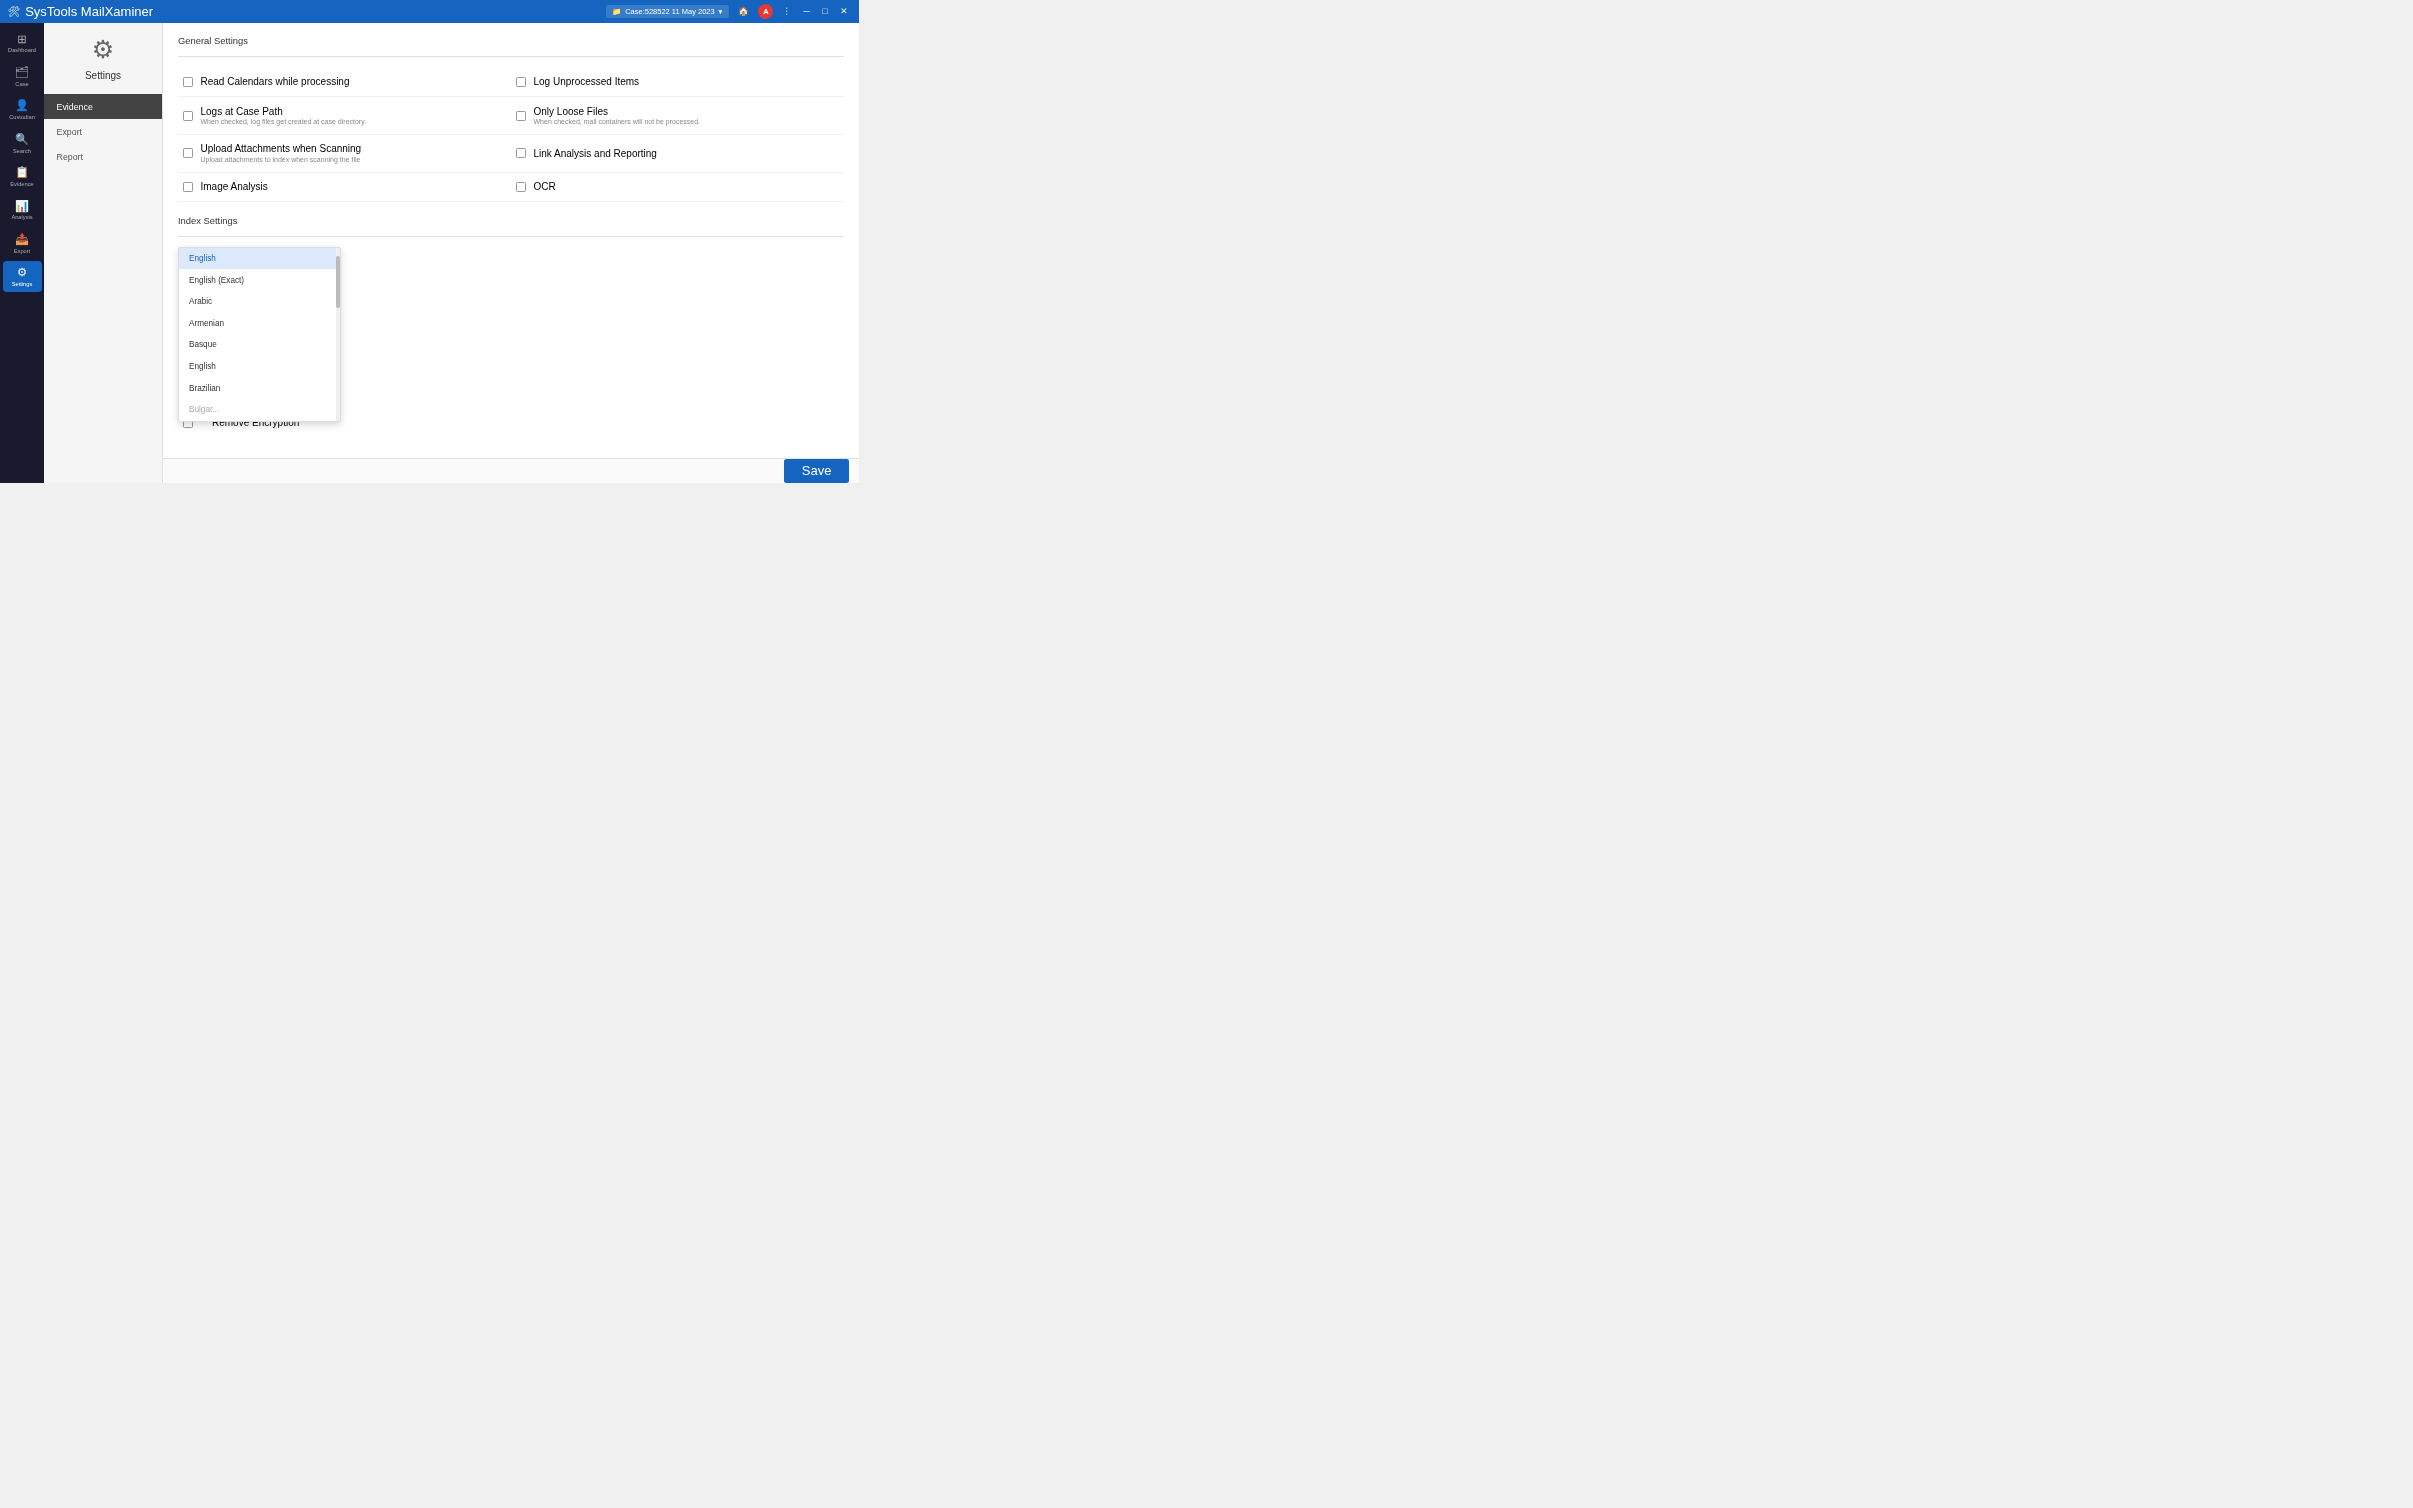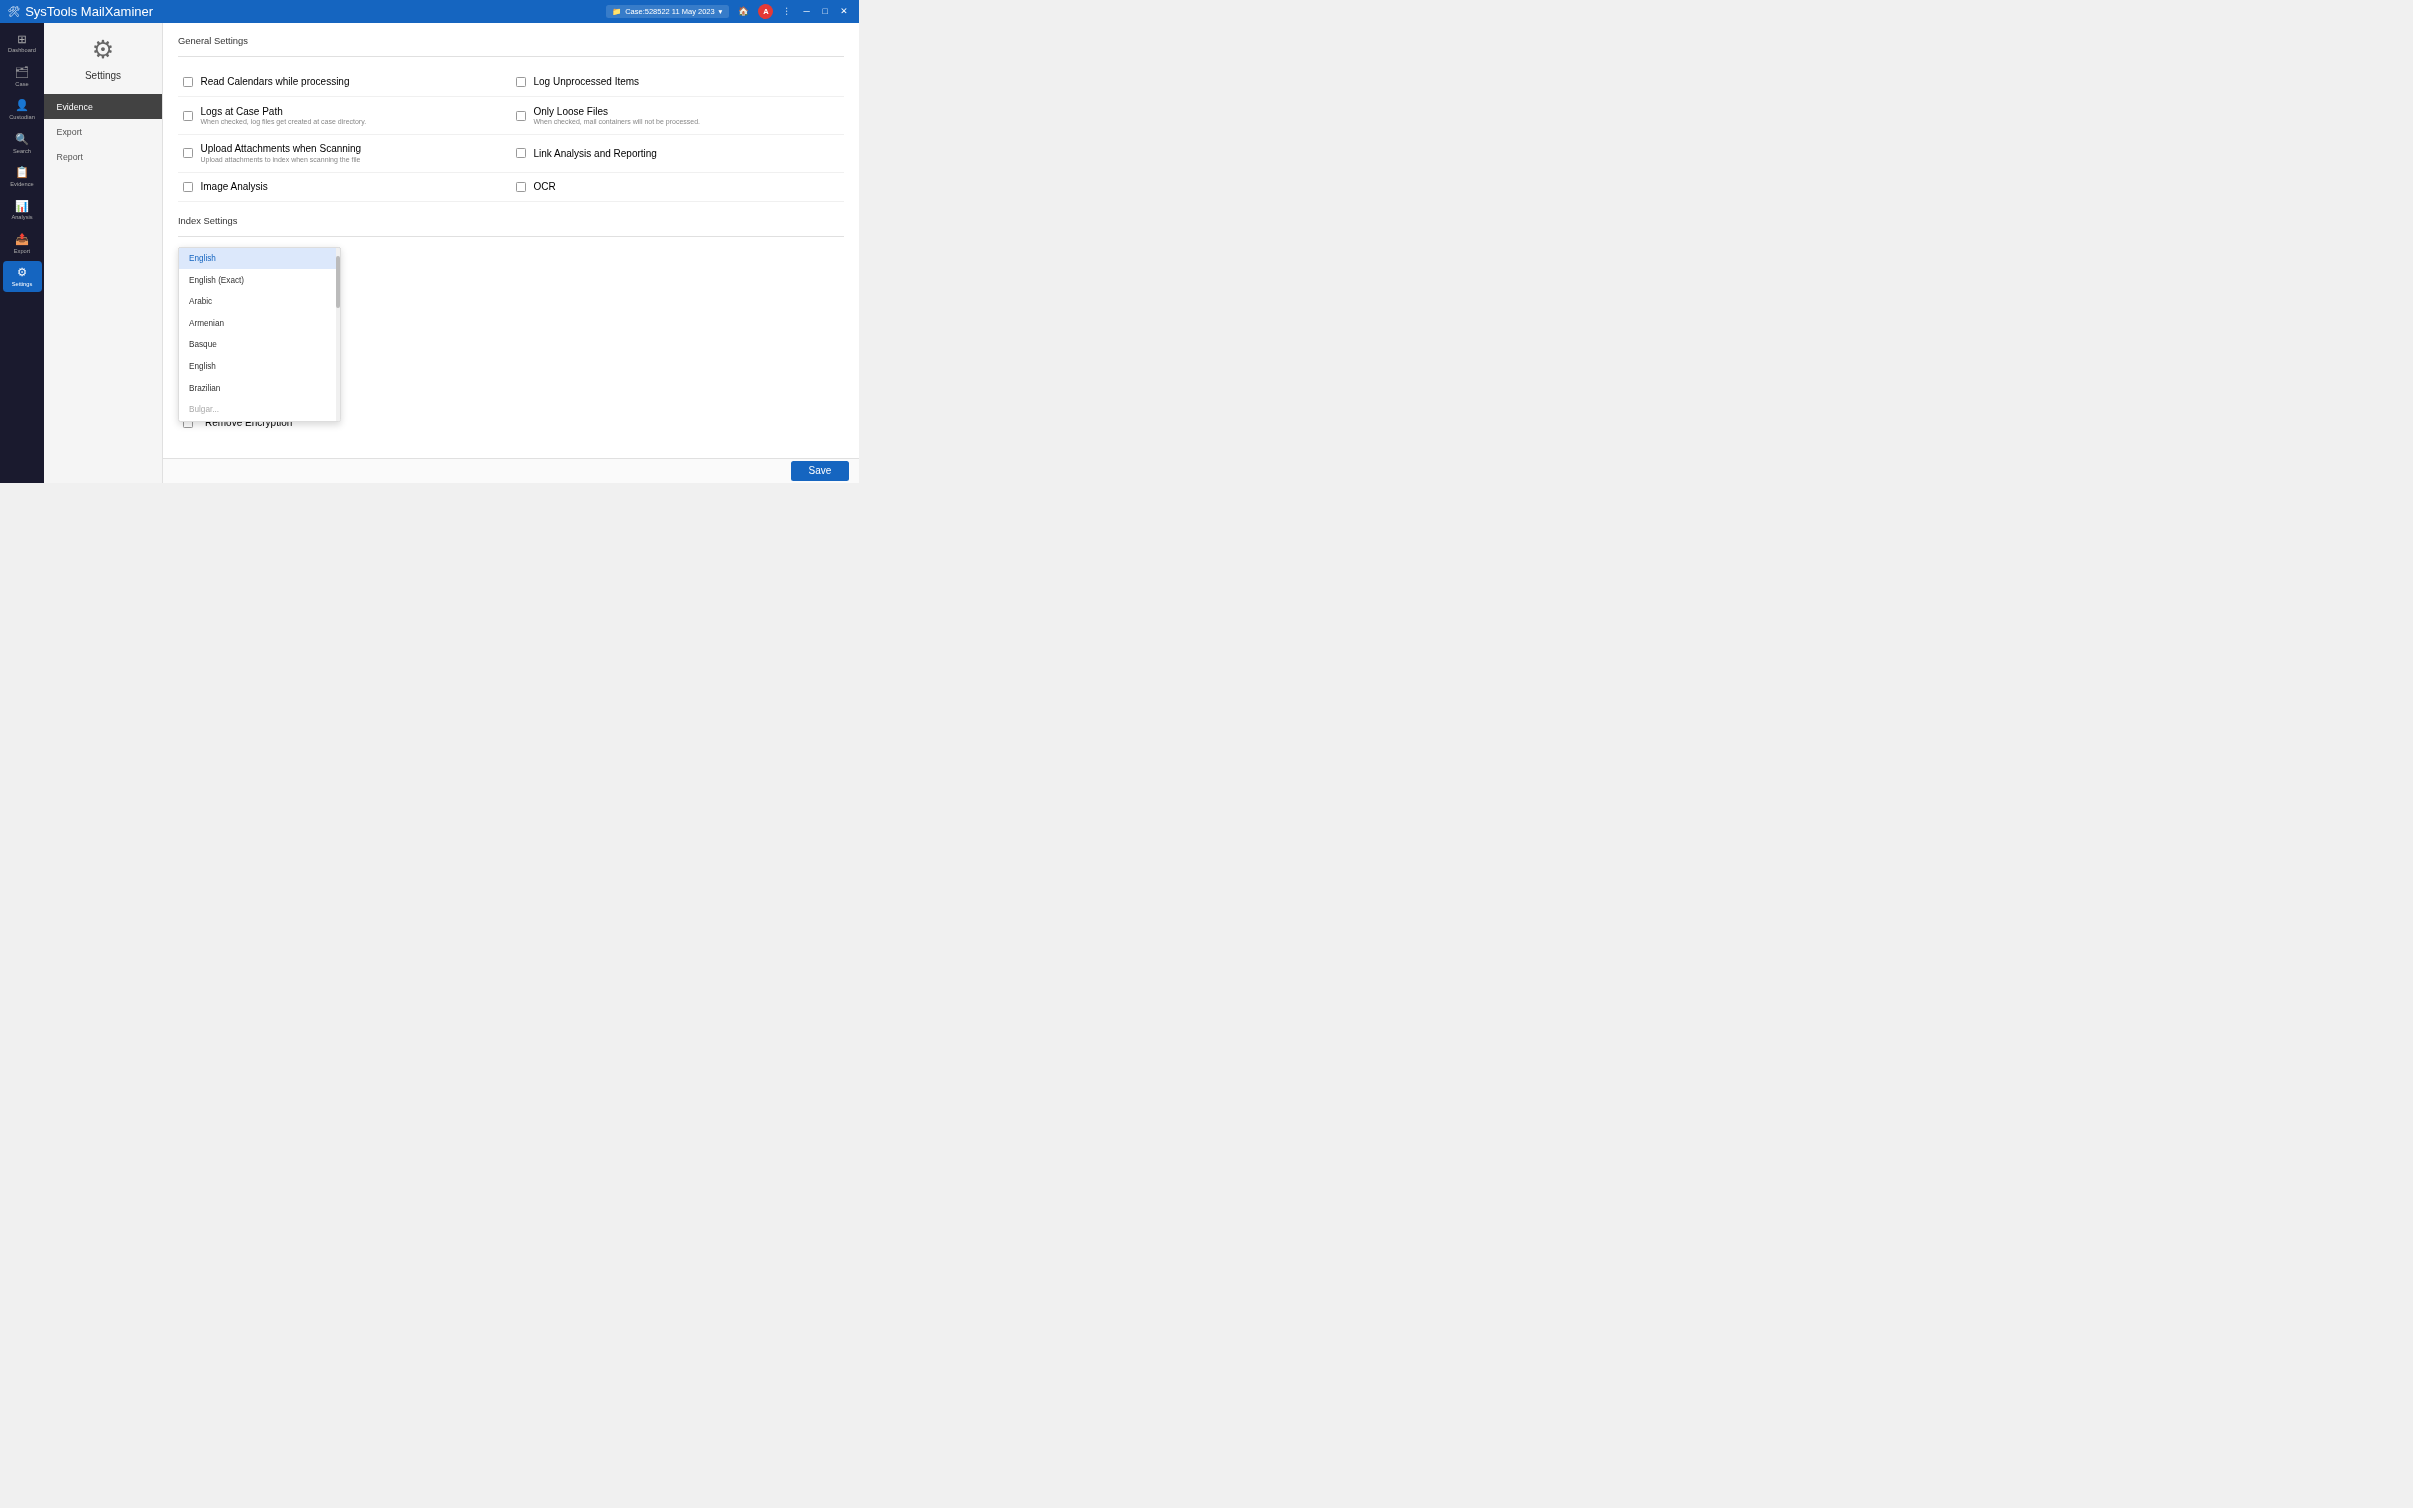--- a/index.html
+++ b/index.html
@@ -62,28 +62,28 @@
     .dropdown-item.selected { background: #dce8fb; color: #1565C0; }
     .scrollbar-track { position: absolute; right: 0; top: 0; width: 3.8px; height: 100%; background: #f0f0f0; }
     .scrollbar-thumb { width: 3.8px; height: 30%; background: #bbb; border-radius: 1.9px; position: absolute; top: 5%; }
 
     
     .checksum-row { display: flex; align-items: center; gap: 7.5px; padding: 8.8px 5px; }
     .more-link { color: #1565C0; font-size: 8.2px; cursor: pointer; text-decoration: none; }
 
     
     .bottom-bar { position: absolute; bottom: 0; left: 0; right: 0; height: 25px; background: #fafafa; border-top: 0.6px solid #e0e0e0; display: flex; align-items: center; justify-content: flex-end; padding: 0 10px; }
-    .save-btn { background: #1565C0; color: white; border: none; border-radius: 2.5px; padding: 4.4px 17.6px; font-size: 10px; cursor: pointer; }
+    .save-btn { background: #1565C0; color: white; border: none; border-radius: 2.5px; padding: 4.4px 17.6px; font-size: 13px; cursor: pointer; }
 
     
     .main-content::-webkit-scrollbar { width: 5px; }
     .main-content::-webkit-scrollbar-track { background: #f0f0f0; }
     .main-content::-webkit-scrollbar-thumb { background: #ccc; border-radius: 2.5px; }
 
-    .remove-enc-row { display: flex; align-items: center; gap: 12px; padding: 8.8px 5px; }
+    .remove-enc-row { display: flex; align-items: center; gap: 19px; padding: 8.8px 5px; }
   </style>
 </head>
 <body>
 
 <div class="title-bar">
   <div class="title-bar-left">
     <span style="font-size:10px;">🛠</span>
     <span class="title-bar-title">SysTools MailXaminer</span>
   </div>
   <div class="title-bar-center">

